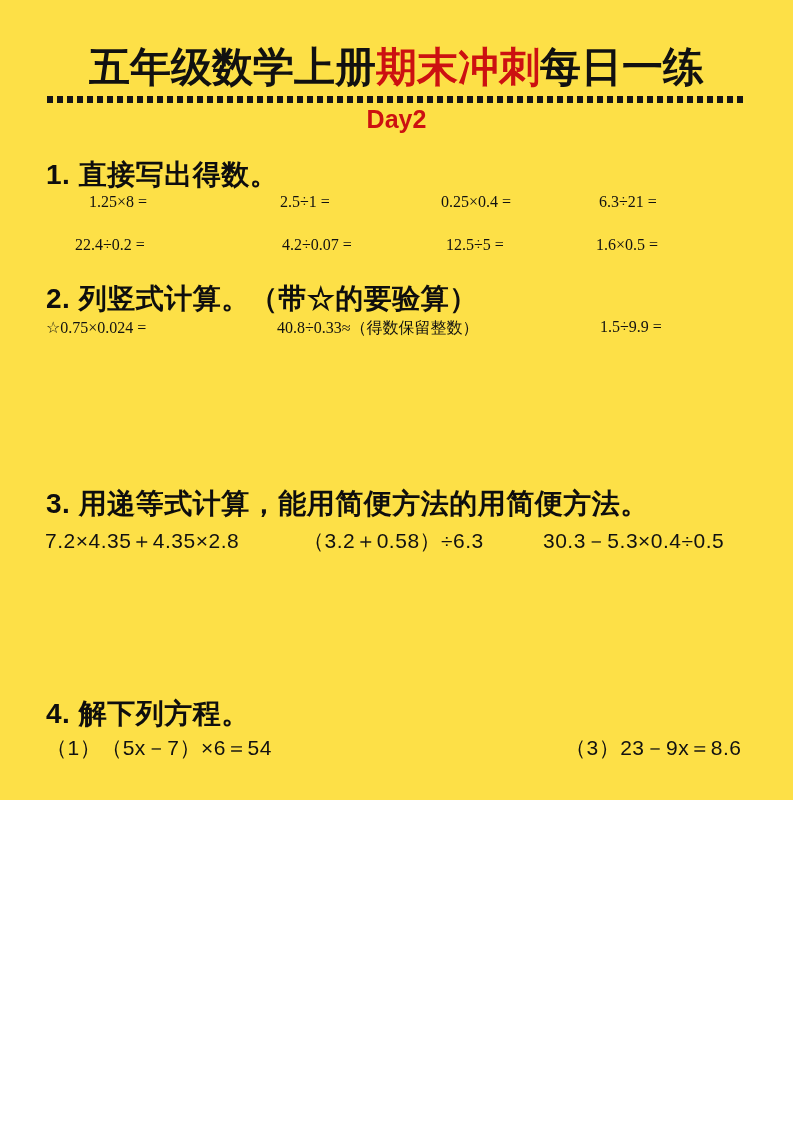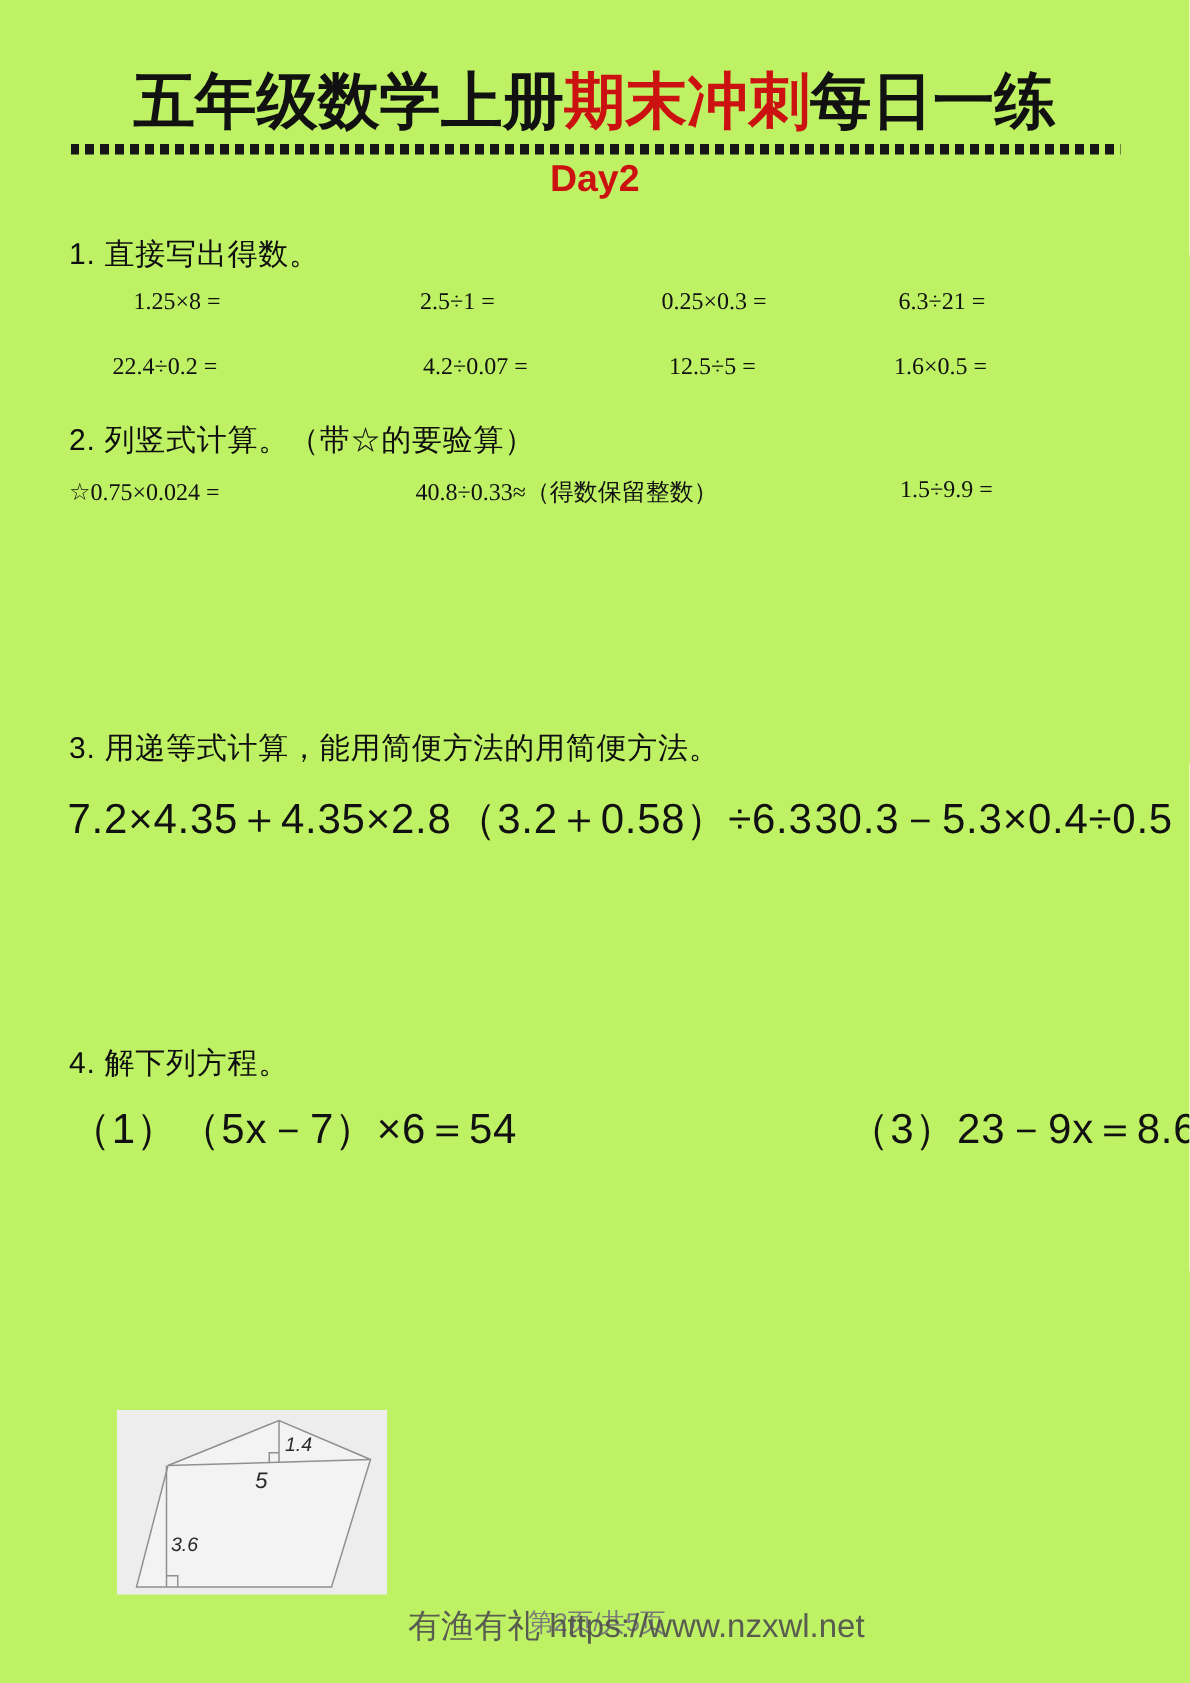--- a/index.html
+++ b/index.html
@@ -1,48 +1,48 @@
 <!DOCTYPE html>
 <html><head>
 <meta charset="utf-8">
 <style>
   html,body{margin:0;padding:0;background:#ffffff;}
   .page{
     position:relative;
-    width:793px;height:1122px;
-    background:#bef264;
+    width:793px;height:800px;
+    background:#fde047;
     font-family:"Liberation Sans",sans-serif;
     color:#1a1a1a;
     overflow:hidden;
   }
   .abs{position:absolute;white-space:nowrap;}
   .title{
     left:0;top:40px;width:793px;text-align:center;
     font-size:41px;font-weight:bold;letter-spacing:0px;color:#111;
     font-family:"Liberation Sans",sans-serif;
   }
   .title .red{color:#cc1111;}
   .dotted-divider{
     left:47px;top:96px;width:700px;height:7px;
     background:repeating-linear-gradient(to right,#161616 0 6px,transparent 6px 10px);
   }
   .day{
     left:0;top:105px;width:793px;text-align:center;
     font-size:25px;font-weight:bold;color:#cc1111;
   }
   .heading{
-    font-size:20px;color:#0e0e0e;font-weight:400;letter-spacing:0.5px;
+    font-size:28px;color:#0e0e0e;font-weight:700;letter-spacing:0.5px;
   }
   .math-serif{
     font-family:"Liberation Serif",serif;
     font-size:16px;color:#111;
   }
   .math-sans{
     font-family:"Liberation Sans",sans-serif;
-    font-size:28px;color:#111;letter-spacing:0.5px;
+    font-size:21px;color:#111;letter-spacing:0.5px;
   }
   .figure-box{
     left:78px;top:940px;width:180px;height:123px;
     background:#ededed;
     font-style:italic;
   }
   .figure-box svg{display:block;}
   .fig-label{font-family:"Liberation Sans",sans-serif;fill:#2b2b2b;}
   .footer-page{
     left:352px;top:1070px;font-size:17px;color:#7a7a7a;z-index:1;
@@ -60,21 +60,21 @@
     <span>五年级数学上册</span><span class="red">期末冲刺</span><span>每日一练</span>
   </div>
 
   <div class="abs dotted-divider"></div>
 
   <div class="abs day">Day2</div>
 
   <div class="abs heading" style="left:46px;top:156px;">1. 直接写出得数。</div>
   <span class="abs math-serif" style="left:89px;top:193px;">1.25×8 =</span>
   <span class="abs math-serif" style="left:280px;top:193px;">2.5÷1 =</span>
-  <span class="abs math-serif" style="left:441px;top:193px;">0.25×0.3 =</span>
+  <span class="abs math-serif" style="left:441px;top:193px;">0.25×0.4 =</span>
   <span class="abs math-serif" style="left:599px;top:193px;">6.3÷21 =</span>
   <span class="abs math-serif" style="left:75px;top:236px;">22.4÷0.2 =</span>
   <span class="abs math-serif" style="left:282px;top:236px;">4.2÷0.07 =</span>
   <span class="abs math-serif" style="left:446px;top:236px;">12.5÷5 =</span>
   <span class="abs math-serif" style="left:596px;top:236px;">1.6×0.5 =</span>
 
   <div class="abs heading" style="left:46px;top:280px;">2. 列竖式计算。（带☆的要验算）</div>
   <span class="abs math-serif" style="left:46px;top:318px;">☆0.75×0.024 =</span>
   <span class="abs math-serif" style="left:277px;top:318px;">40.8÷0.33≈（得数保留整数）</span>
   <span class="abs math-serif" style="left:600px;top:318px;">1.5÷9.9 =</span>

